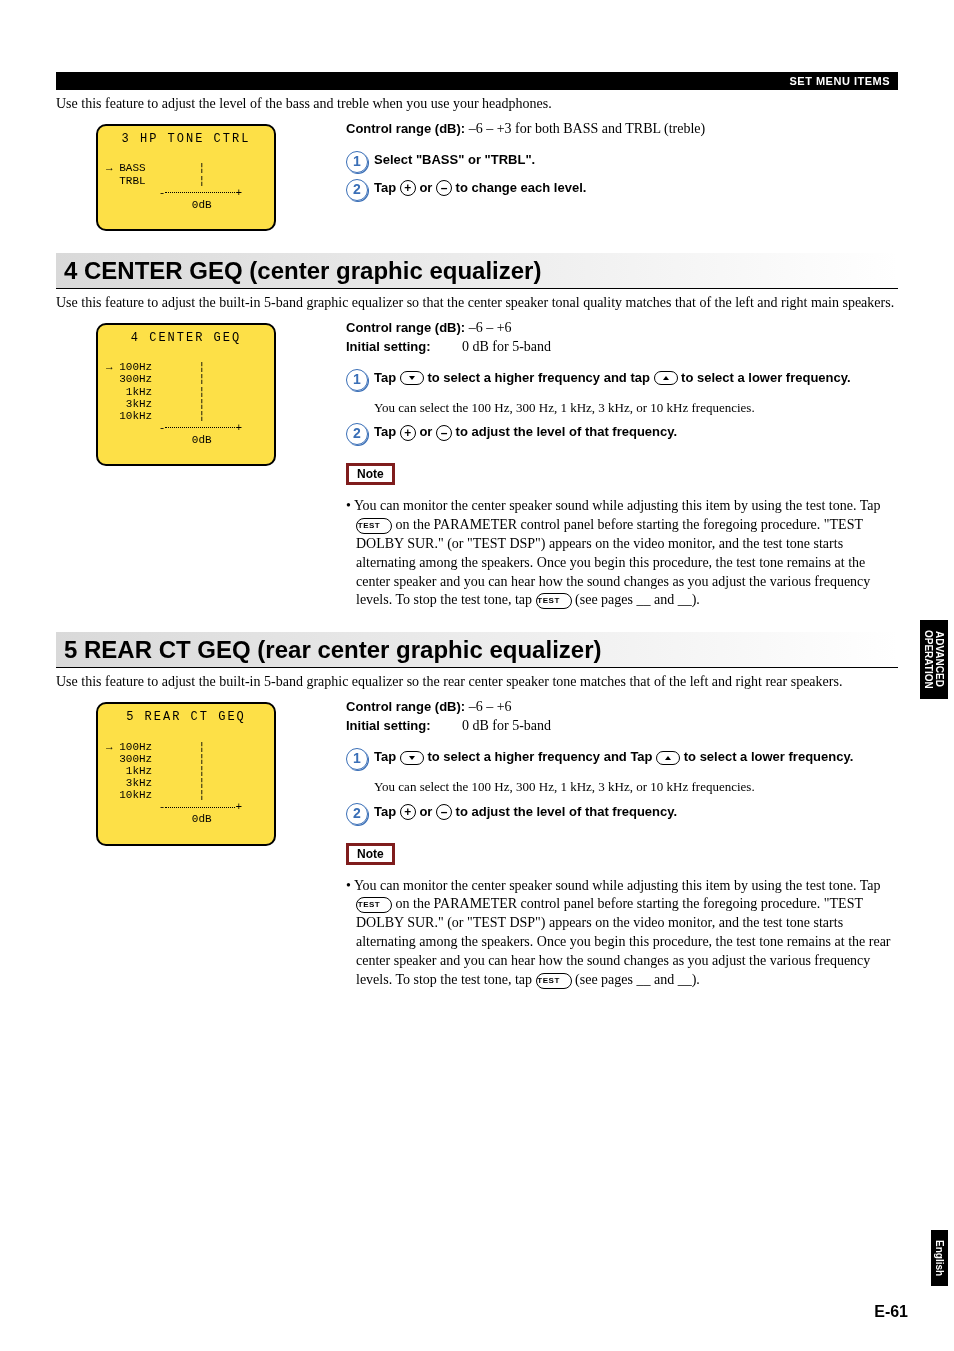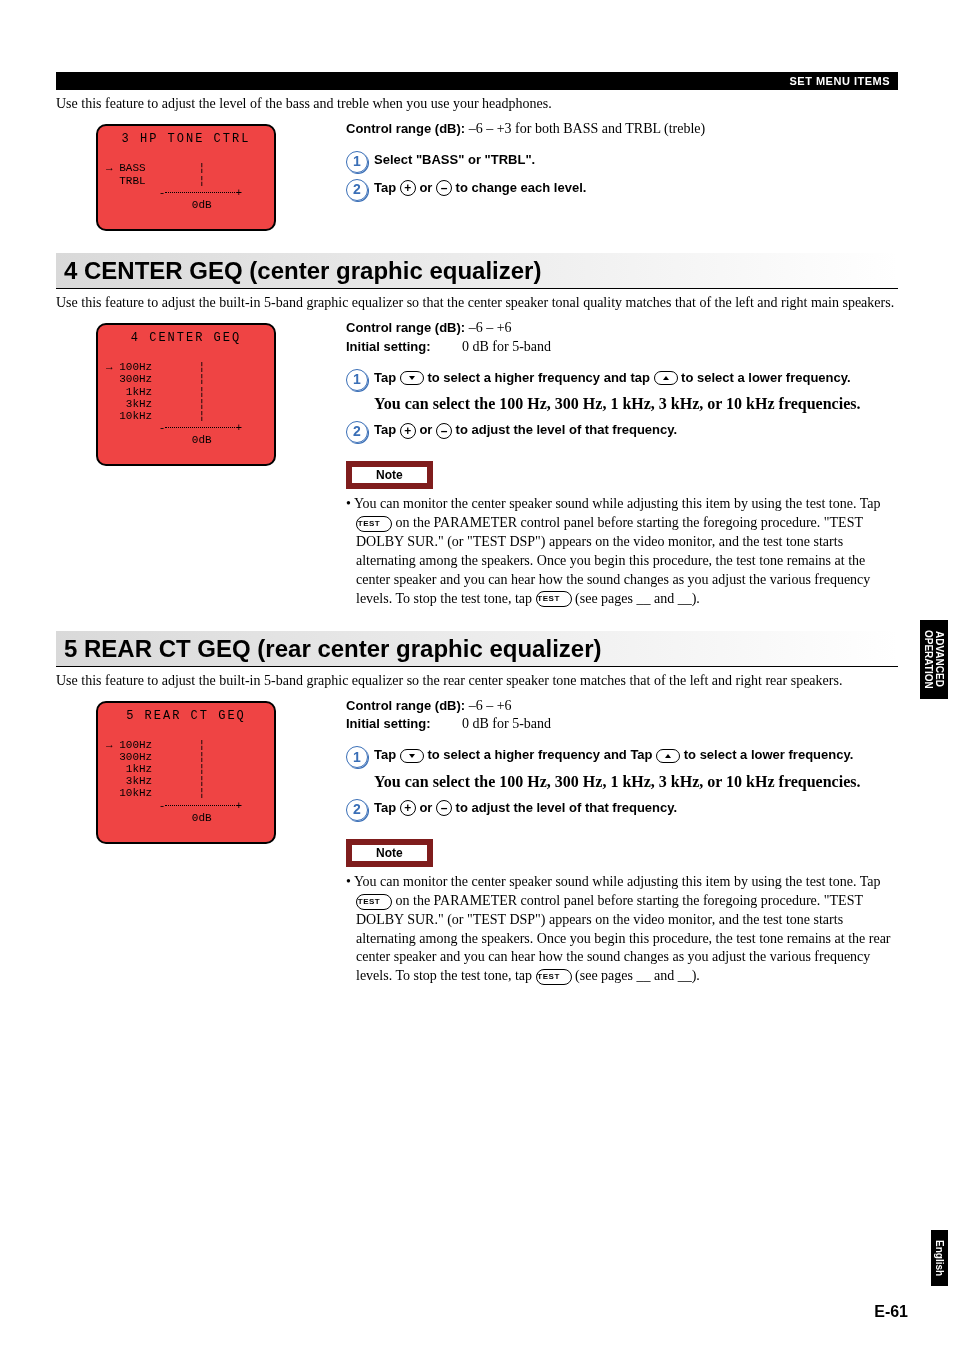--- a/index.html
+++ b/index.html
@@ -64,21 +64,21 @@
   }
   .lcd {
     width: 180px;
     border: 2.5px solid #000;
     border-radius: 10px;
     font-family: "Courier New", monospace;
     font-size: 12px;
     line-height: 1.2;
     padding: 6px 8px 18px 8px;
     box-sizing: border-box;
-    background: #ef4444;
+    background: #fde047;
   }
   .lcd-title {
     text-align: center;
     letter-spacing: 2px;
     margin-bottom: 4px;
   }
   .lcd-body {
     font-size: 11px;
     white-space: pre;
     line-height: 1.1;
@@ -128,24 +128,24 @@
     box-shadow: 1px 1px 0 #3a6fb7;
   }
   .step-text {
     flex: 1;
     font-family: Arial, sans-serif;
     font-weight: bold;
     font-size: 13px;
   }
   .step-subtext {
     font-family: "Times New Roman", serif;
-    font-weight: bold;
-    font-size: 16px;
+    font-weight: normal;
+    font-size: 13px;
     display: block;
-    margin-top: 6px;
+    margin-top: 12px;
     margin-left: 0;
   }
   .icon-btn {
     display: inline-flex;
     align-items: center;
     justify-content: center;
     border: 1.2px solid #000;
     background: #fff;
     font-family: Arial, sans-serif;
     font-size: 9px;
@@ -170,27 +170,27 @@
   .icon-pill {
     border-radius: 8px;
     width: 34px;
     height: 14px;
     font-weight: bold;
     font-size: 8px;
     letter-spacing: 0.5px;
   }
   .note-label {
     display: inline-block;
-    border: 6px solid #7f1d1d;
+    border: 3px solid #7f1d1d;
     font-family: Arial, sans-serif;
     font-weight: bold;
     font-size: 12px;
-    padding: 1px 24px;
+    padding: 1px 8px;
     margin-top: 12px;
-    margin-bottom: 6px;
+    margin-bottom: 12px;
   }
   .note-text {
     font-size: 14px;
     line-height: 1.35;
     padding-left: 10px;
     text-indent: -10px;
   }
   .side-tabs {
     position: absolute;
     right: 6px;

